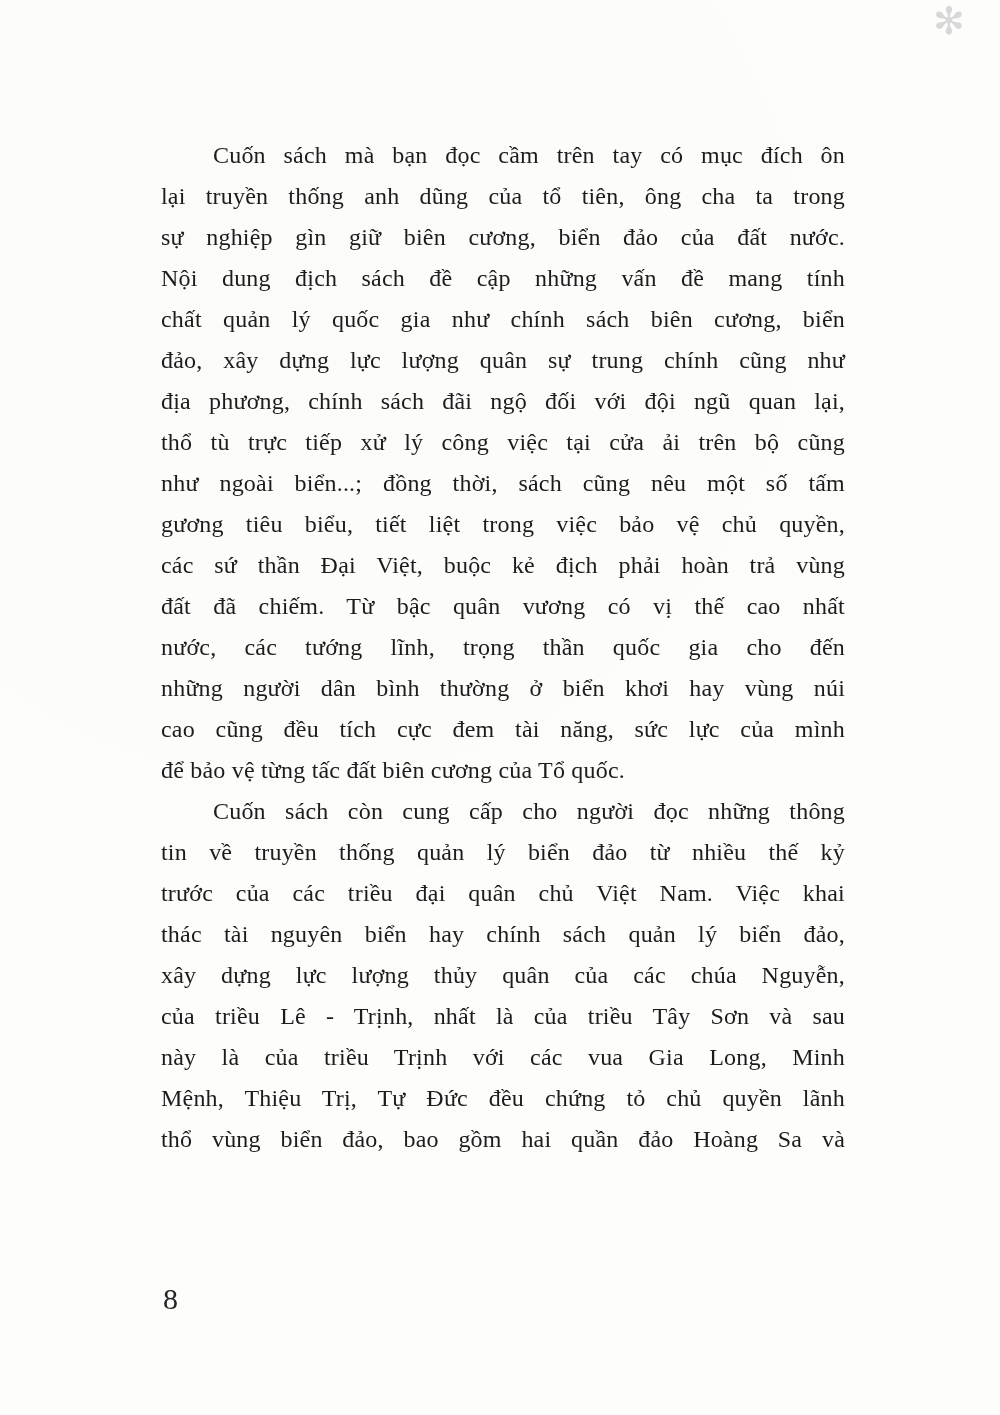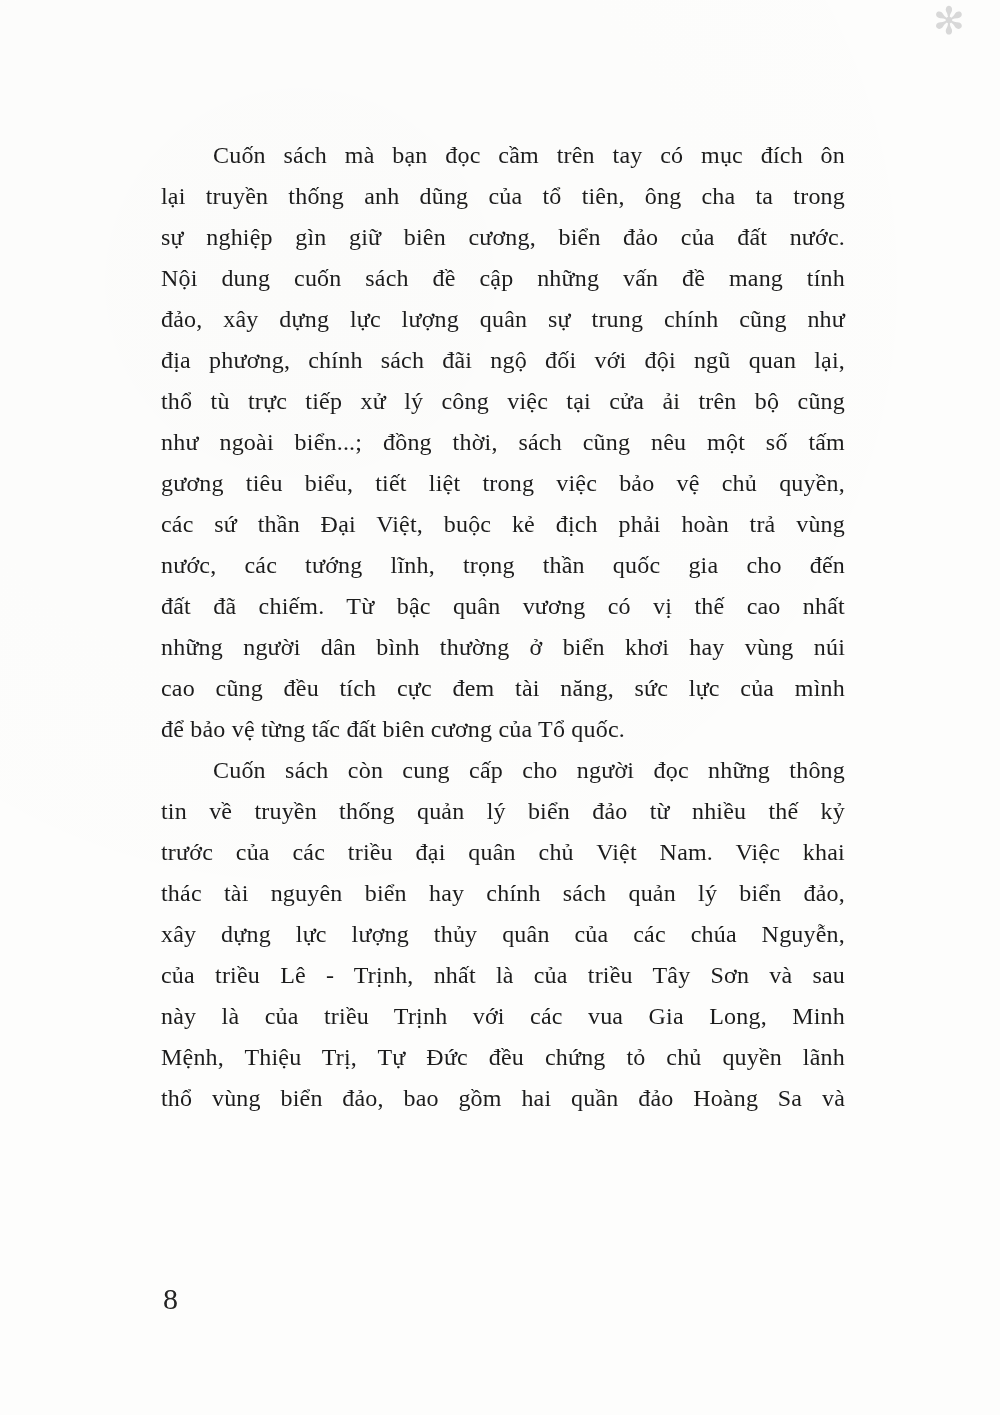--- a/index.html
+++ b/index.html
@@ -64,29 +64,30 @@
 <body>
 
 <div class="page">
 
   <div class="ornament">✻</div>
 
   <div class="text-block">
     <div class="line indent">Cuốn sách mà bạn đọc cầm trên tay có mục đích ôn</div>
     <div class="line">lại truyền thống anh dũng của tổ tiên, ông cha ta trong</div>
     <div class="line">sự nghiệp gìn giữ biên cương, biển đảo của đất nước.</div>
-    <div class="line">Nội dung cuốn sách đề cập những vấn đề mang tính</div>
+    <div class="line">Nội dung địch sách đề cập những vấn đề mang tính</div>
+    <div class="line">chất quản lý quốc gia như chính sách biên cương, biển</div>
     <div class="line">đảo, xây dựng lực lượng quân sự trung chính cũng như</div>
     <div class="line">địa phương, chính sách đãi ngộ đối với đội ngũ quan lại,</div>
     <div class="line">thổ tù trực tiếp xử lý công việc tại cửa ải trên bộ cũng</div>
     <div class="line">như ngoài biển...; đồng thời, sách cũng nêu một số tấm</div>
     <div class="line">gương tiêu biểu, tiết liệt trong việc bảo vệ chủ quyền,</div>
     <div class="line">các sứ thần Đại Việt, buộc kẻ địch phải hoàn trả vùng</div>
+    <div class="line">đất đã chiếm. Từ bậc quân vương có vị thế cao nhất</div>
     <div class="line">nước, các tướng lĩnh, trọng thần quốc gia cho đến</div>
-    <div class="line">đất đã chiếm. Từ bậc quân vương có vị thế cao nhất</div>
     <div class="line">những người dân bình thường ở biển khơi hay vùng núi</div>
     <div class="line">cao cũng đều tích cực đem tài năng, sức lực của mình</div>
     <div class="line para-end">để bảo vệ từng tấc đất biên cương của Tổ quốc.</div>
     <div class="line indent">Cuốn sách còn cung cấp cho người đọc những thông</div>
     <div class="line">tin về truyền thống quản lý biển đảo từ nhiều thế kỷ</div>
     <div class="line">trước của các triều đại quân chủ Việt Nam. Việc khai</div>
     <div class="line">thác tài nguyên biển hay chính sách quản lý biển đảo,</div>
     <div class="line">xây dựng lực lượng thủy quân của các chúa Nguyễn,</div>
     <div class="line">của triều Lê - Trịnh, nhất là của triều Tây Sơn và sau</div>
     <div class="line">này là của triều Trịnh với các vua Gia Long, Minh</div>

